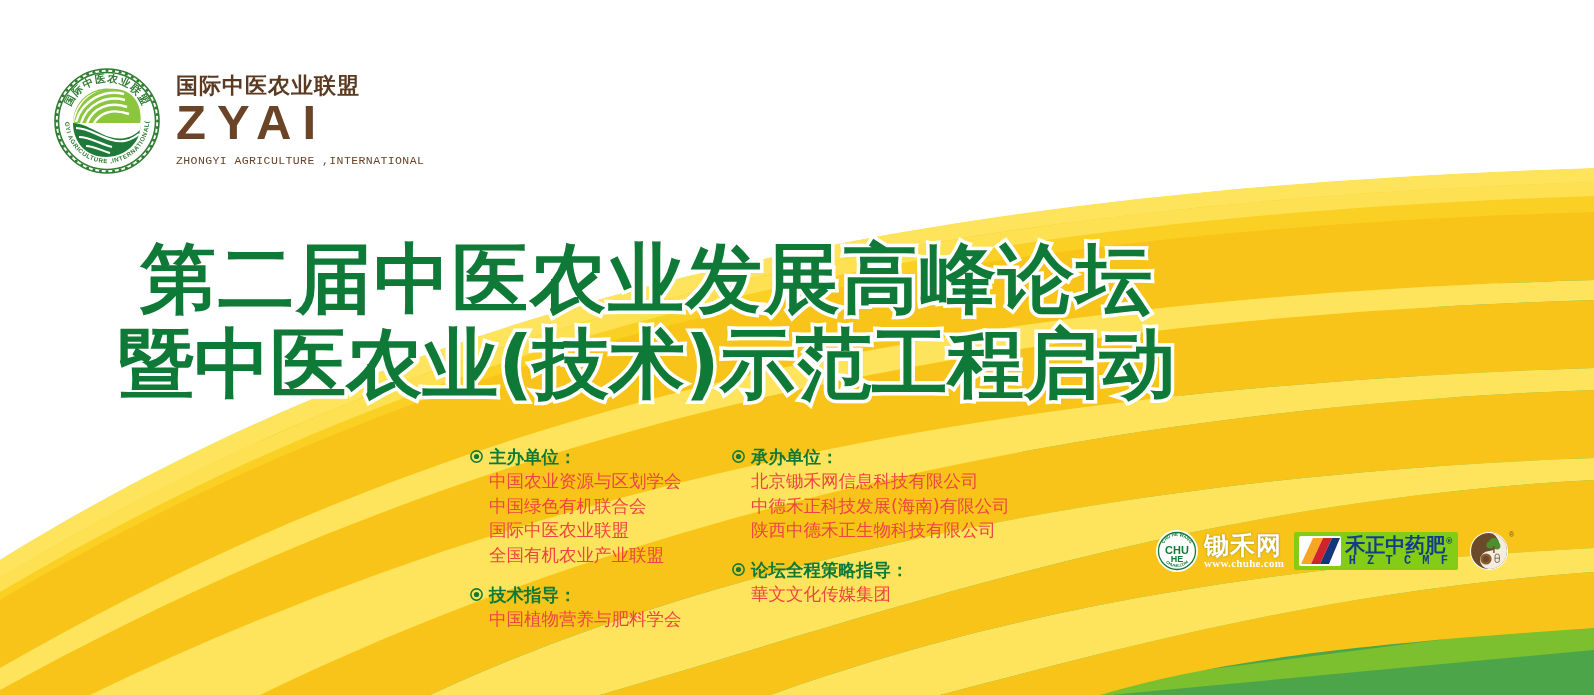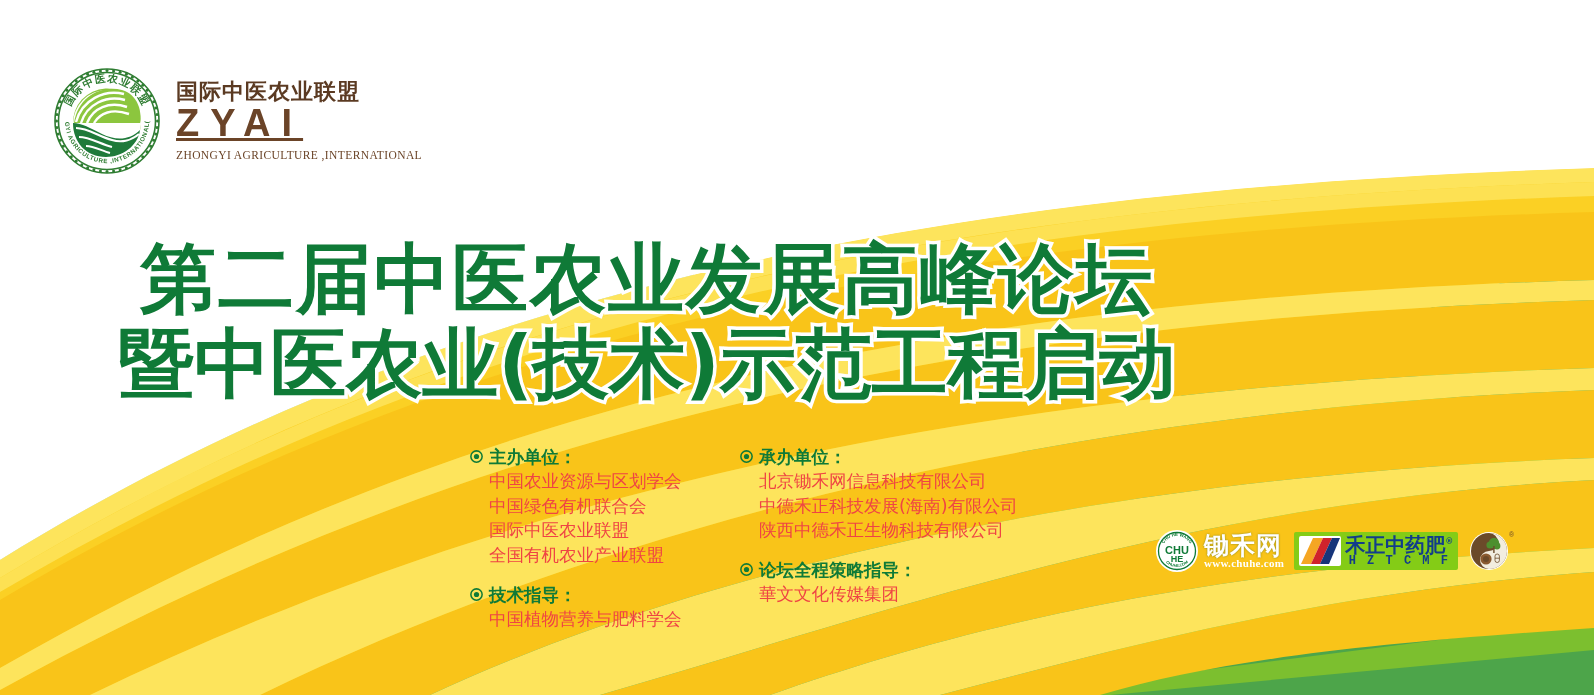--- a/index.html
+++ b/index.html
@@ -18,28 +18,27 @@
     position:absolute;left:52px;top:66px;
     display:flex;align-items:center;gap:14px;z-index:6;
   }
   #logo-mark{width:110px;height:110px;flex:0 0 auto;}
   #logo-words{display:flex;flex-direction:column;justify-content:center;line-height:1;}
   .logo-cn{
     font-size:22px;font-weight:bold;color:#5b3a22;letter-spacing:1px;
     font-family:"DejaVu Sans","Liberation Sans",sans-serif;
   }
   .logo-zyai{
-    font-size:38px;font-weight:bold;color:#6b4428;letter-spacing:11px;
+    font-size:49px;font-weight:bold;color:#6b4428;letter-spacing:11px;
     line-height:1.02;margin-top:1px;
     font-family:"Liberation Sans",sans-serif;
-    text-decoration:underline;
   }
   .logo-en{
     font-size:11.5px;color:#6b4428;letter-spacing:0.4px;margin-top:7px;
-    font-family:Liberation Serif, serif;white-space:nowrap;
+    font-family:Liberation Mono, monospace;white-space:nowrap;
   }
 
   
   #title-block{
     position:absolute;left:0;top:236px;width:1294px;
     text-align:center;z-index:5;pointer-events:none;
   }
   .title-line{
     font-size:76px;font-weight:bold;color:#0f7a37;
     letter-spacing:2px;line-height:1.12;white-space:nowrap;
@@ -47,21 +46,21 @@
     paint-order:stroke fill;
     text-shadow:
        3px 0 0 #fff, -3px 0 0 #fff, 0 3px 0 #fff, 0 -3px 0 #fff,
        2px 2px 0 #fff, -2px 2px 0 #fff, 2px -2px 0 #fff, -2px -2px 0 #fff;
   }
   .title-line.second{letter-spacing:0px;}
 
   
   #credits{
     position:absolute;left:470px;top:446px;z-index:5;
-    display:flex;gap:8px;
+    display:flex;gap:0px;
   }
   .credit-col{display:flex;flex-direction:column;}
   .credit-col.left{width:262px;}
   .credit-col.right{width:330px;}
   .credit-group{margin-bottom:16px;}
   .credit-head{
     display:flex;align-items:flex-start;gap:6px;
     font-size:17.5px;font-weight:bold;color:#0f7a37;line-height:1.3;
   }
   .bullet-icon{

